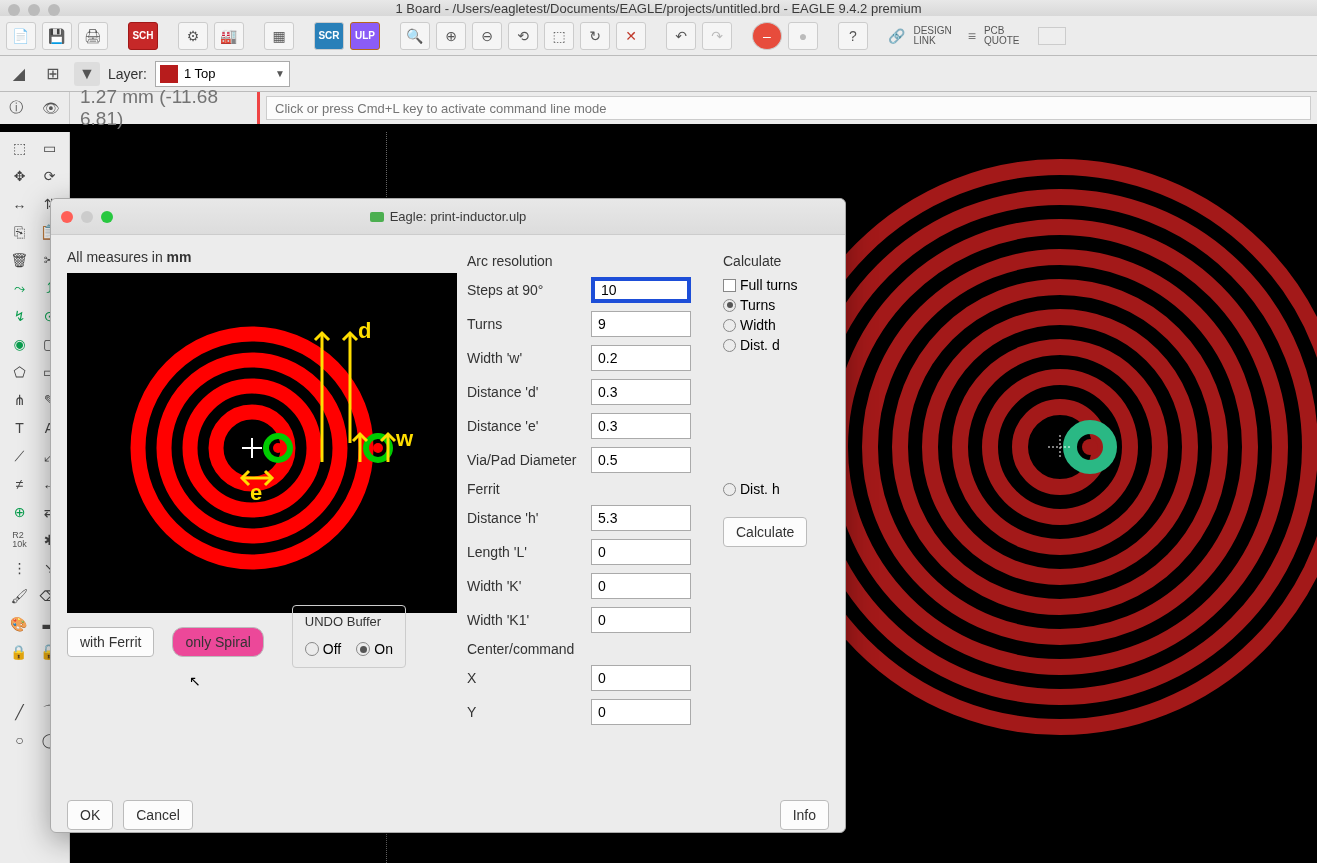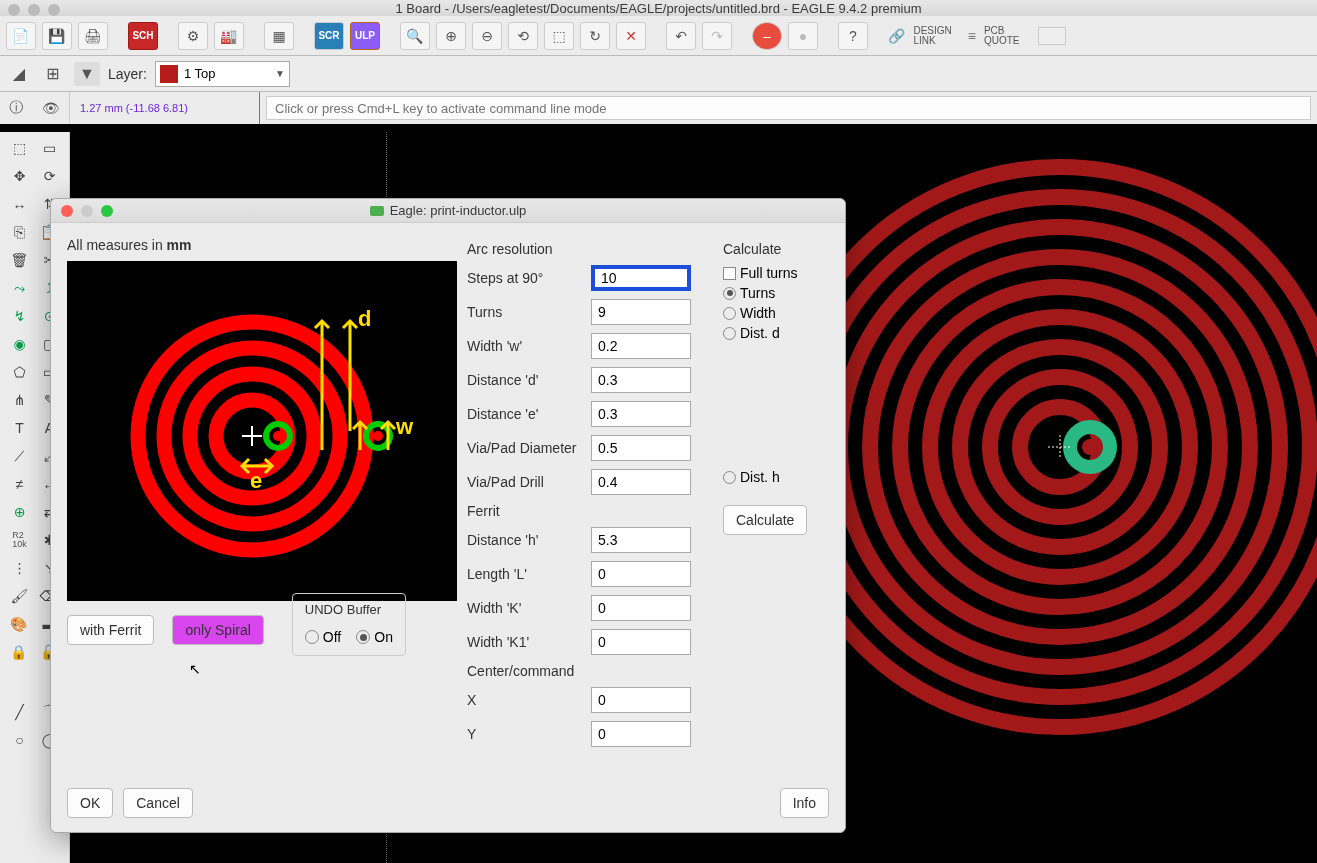--- a/index.html
+++ b/index.html
@@ -26,47 +26,47 @@
 .lbtn { width:26px; height:24px; display:flex; align-items:center; justify-content:center; color:#555; font-size:16px; }
 .layer-label { font-size:14px; color:#333; }
 .layer-select { display:flex; align-items:center; border:1px solid #aaa; background:#fff; height:26px; padding:0 4px; width:135px; gap:6px; }
 .layer-swatch { width:18px; height:18px; background:#b71c1c; }
 .layer-sel-text { font-size:13px; flex:1; }
 .layer-arrow { font-size:10px; color:#555; }
 
 
 .statusrow { display:flex; height:32px; }
 .left-tools-top { width:70px; background:#ececec; border-right:1px solid #ccc; }
-.coord { width:190px; background:#ececec; border-right:1px solid #ef4444; display:flex; align-items:center; padding:0 10px; font-size:11px; color:#6d28d9; }
+.coord { width:190px; background:#ececec; border-right:3px solid #ef4444; display:flex; align-items:center; padding:0 10px; font-size:19px; color:#737373; }
 .cmdline { flex:1; background:#ececec; display:flex; align-items:center; padding:0 6px; }
 .cmdline-input { flex:1; background:#fcfcfc; border:1px solid #ccc; height:24px; padding:0 8px; font-size:13px; color:#666; }
 
 
 .main { position:absolute; top:132px; bottom:0; left:0; right:0; display:flex; }
 .left-tools { width:70px; background:#ececec; border-right:1px solid #ccc; display:flex; flex-direction:column; align-items:center; padding:4px 0; gap:2px; flex-wrap:wrap; }
 .lt-row { display:flex; gap:4px; margin-bottom:2px; }
 .ltool { width:26px; height:24px; display:flex; align-items:center; justify-content:center; font-size:14px; color:#444; border-radius:3px; }
 .canvas { flex:1; background:#000; position:relative; overflow:hidden; }
 .origin-v { position:absolute; left:316px; top:0; bottom:0; border-left:1px dotted #666; }
 
 
 .dialog { position:absolute; left:50px; top:198px; width:796px; height:635px; background:#ececec; border:1px solid #aaa; border-radius:6px; box-shadow:0 8px 30px rgba(0,0,0,.35); }
-.dlg-title { height:24px; display:flex; align-items:center; position:relative; border-bottom:1px solid #ccc; border-radius:6px 6px 0 0; background:linear-gradient(#e8e8e8,#dcdcdc); }
+.dlg-title { height:36px; display:flex; align-items:center; position:relative; border-bottom:1px solid #ccc; border-radius:6px 6px 0 0; background:linear-gradient(#e8e8e8,#dcdcdc); }
 .dlg-traffic { display:flex; gap:8px; padding-left:10px; }
 .dlg-title-text { position:absolute; left:0; right:0; text-align:center; font-size:13px; color:#3a3a3a; display:flex; align-items:center; justify-content:center; gap:6px; }
 .dlg-icon { width:14px; height:10px; background:#4caf50; border-radius:2px; display:inline-block; }
 .dlg-body { padding:14px 16px; position:relative; height:calc(100% - 24px); }
 
 .measures { font-size:14px; color:#333; margin-bottom:8px; }
 .preview { width:390px; height:340px; background:#000; position:relative; }
 .preview svg { width:100%; height:100%; }
 
 .btnrow { display:flex; gap:18px; margin-top:14px; align-items:flex-start; }
 .btn { background:#fcfcfc; border:1px solid #bbb; border-radius:4px; padding:6px 12px; font-size:14px; color:#333; cursor:pointer; }
-.btn.selected { background:#d946ef; }
+.btn.selected { background:#ec4899;border-radius:11px; }
 
 .undo-group { border:1px solid #ccc; border-radius:4px; padding:8px 12px 10px; margin-left:10px; position:relative; }
 .undo-title { font-size:13px; color:#333; margin-bottom:12px; }
 .radio-row { display:flex; gap:15px; font-size:14px; }
 .radio { display:flex; align-items:center; gap:4px; }
 .rcirc { width:14px; height:14px; border:1px solid #888; border-radius:50%; display:inline-flex; align-items:center; justify-content:center; }
 .rcirc.sel::after { content:""; width:7px; height:7px; background:#555; border-radius:50%; }
 
 
 .form-col { position:absolute; left:416px; top:14px; width:240px; }
@@ -373,24 +373,20 @@
           <span class="flabel">Distance 'd'</span>
           <input class="finput" value="0.3" style="">
         </div>
       <div class="frow">
           <span class="flabel">Distance 'e'</span>
           <input class="finput" value="0.3" style="">
         </div>
       <div class="frow">
           <span class="flabel">Via/Pad Diameter</span>
           <input class="finput" value="0.5" style="">
-        </div>
-      <div class="frow">
-          <span class="flabel">Via/Pad Drill</span>
-          <input class="finput" value="0.4" style="">
         </div>
       <div class="sect-h">Ferrit</div>
       <div class="frow">
           <span class="flabel">Distance 'h'</span>
           <input class="finput" value="5.3" style="">
         </div>
       <div class="frow">
           <span class="flabel">Length 'L'</span>
           <input class="finput" value="0" style="">
         </div>

